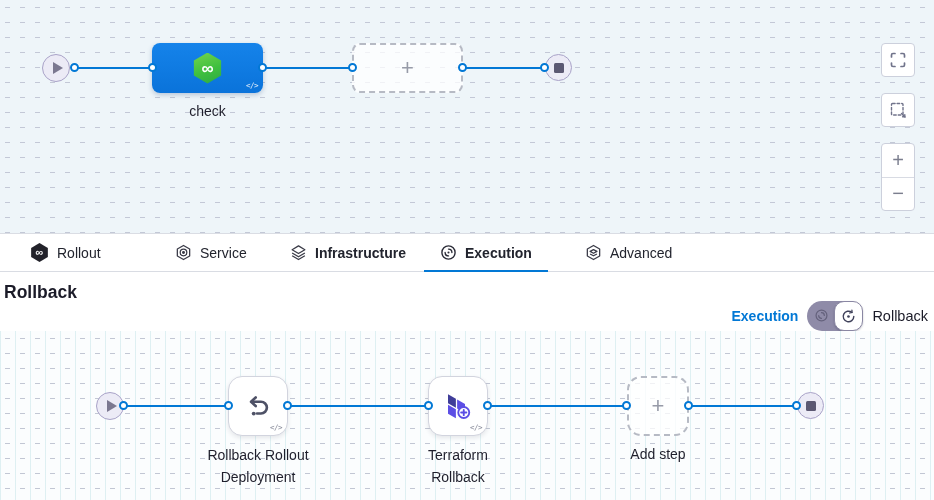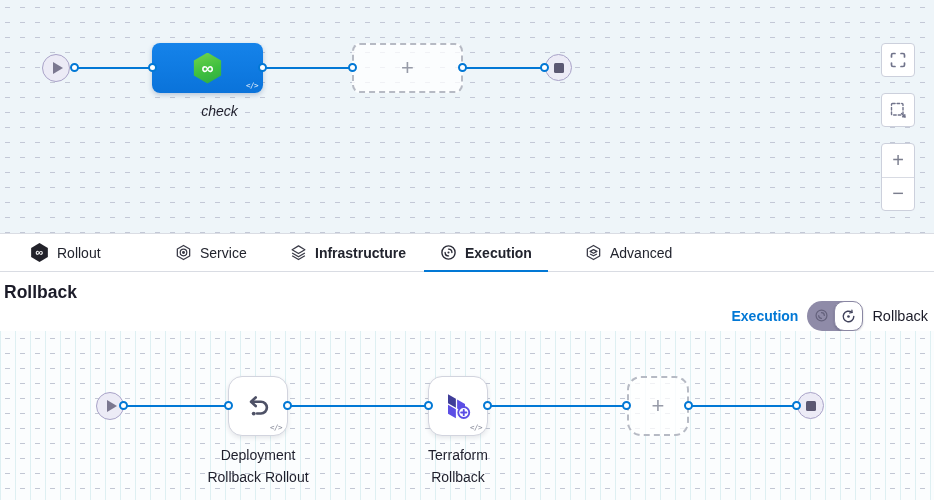--- a/index.html
+++ b/index.html
@@ -105,21 +105,21 @@
     <div class="round" style="left:42px; top:54px;">
       <div class="tri"></div>
     </div>
 
     <div class="node-blue">
       <div class="hex">
         <span>∞</span>
       </div>
       <span class="code-glyph">&lt;/&gt;</span>
     </div>
-    <div class="node-label" style="left:164px; top:100px; width:111px;font-style:italic;">check</div>
+    <div class="node-label" style="left:152px; top:100px; width:111px;">check</div>
 
     <div class="node-dashed" style="left:352px; top:43px; width:111px; height:50px; border-radius:8px;">
       <span>+</span>
     </div>
 
     <div class="round" style="left:545px; top:54px; width:27px; height:27px;">
       <div class="sq"></div>
     </div>
 
     <div class="port" style="left:70px;  top:63px;"></div>
@@ -236,42 +236,43 @@
 
     <div class="node-white" style="left:228px; top:45px;">
       <svg width="30" height="30" viewBox="0 0 26 26" fill="none" stroke="#4e5166" stroke-width="2.3" stroke-linecap="round" stroke-linejoin="round">
         <path d="M11 5.6 L7 9.3 L11 13"></path>
         <path d="M7.8 9.3 H15.6 A5.1 5.1 0 0 1 15.6 19.5 H12.2"></path>
         <circle cx="9.3" cy="19.6" r="1.7" fill="#4e5166" stroke="none"></circle>
       </svg>
       <span class="code-glyph">&lt;/&gt;</span>
     </div>
     <div class="node-label" style="left:178px; top:113px; width:160px;">
+      <div>Rollback Rollout</div>
       <div>Deployment</div>
-      <div>Rollback Rollout</div>
     </div>
 
     <div class="node-white" style="left:428px; top:45px;">
       <svg width="30" height="30" viewBox="0 0 24 24">
         <polygon points="4,2.5 10.3,6.1 10.3,13.3 4,9.7" fill="#3f3d99"></polygon>
         <polygon points="11.3,6.7 17.6,10.3 17.6,17.5 11.3,13.9" fill="#5c4ee5"></polygon>
         <polygon points="4,11 10.3,14.6 10.3,21.8 4,18.2" fill="#5c4ee5"></polygon>
         <circle cx="16.6" cy="17.2" r="4.4" fill="#fff" stroke="#5c4ee5" stroke-width="1.5"></circle>
         <path d="M16.6 15.1 V19.3 M14.5 17.2 H18.7" stroke="#5c4ee5" stroke-width="1.5" stroke-linecap="round"></path>
       </svg>
       <span class="code-glyph">&lt;/&gt;</span>
     </div>
     <div class="node-label" style="left:398px; top:113px; width:120px;">
       <div>Terraform</div>
       <div>Rollback</div>
     </div>
 
     <div class="node-dashed" style="left:627px; top:45px; width:62px; height:60px; border-radius:14px;">
       <span>+</span>
     </div>
+    <div class="node-label" style="left:608px; top:112px; width:100px;">Add step</div>
 
     <div class="round" style="left:797px; top:61px; width:27px; height:27px;">
       <div class="sq"></div>
     </div>
 
     <div class="port" style="left:119px; top:70px;"></div>
     <div class="port" style="left:224px; top:70px;"></div>
     <div class="port" style="left:283px; top:70px;"></div>
     <div class="port" style="left:424px; top:70px;"></div>
     <div class="port" style="left:483px; top:70px;"></div>

